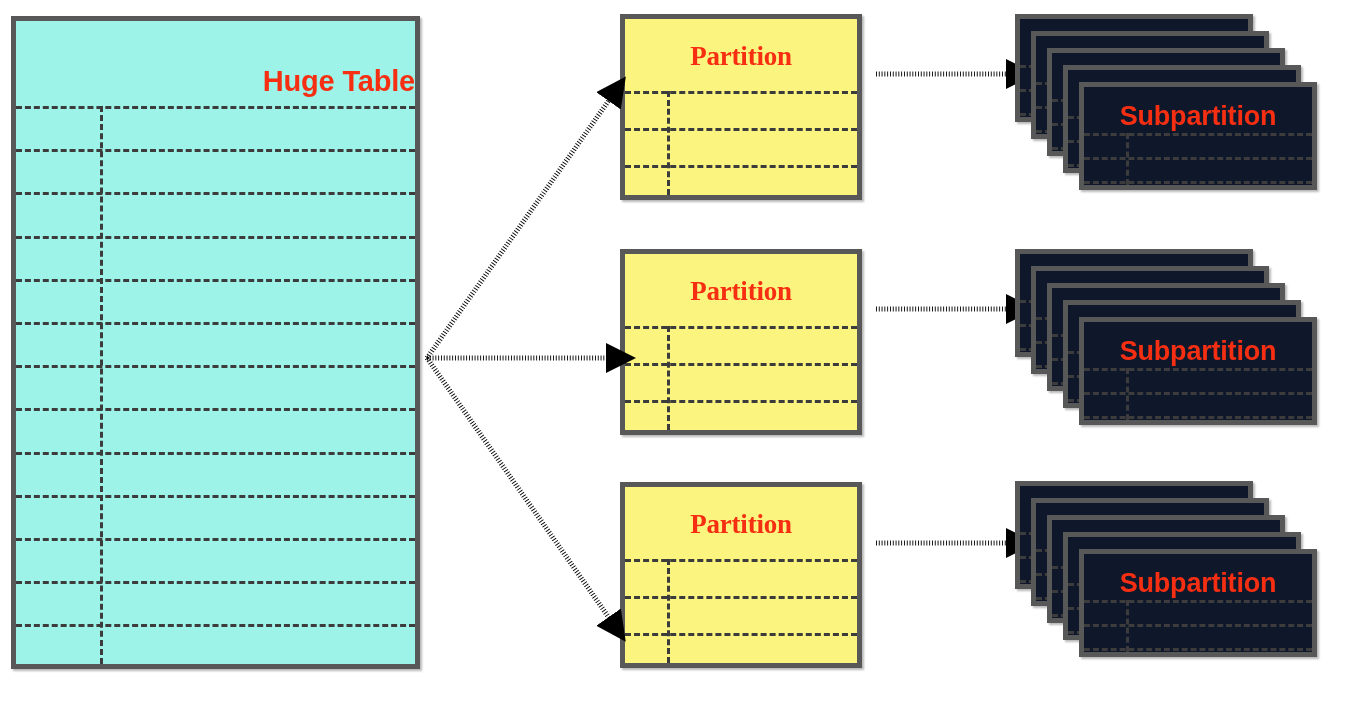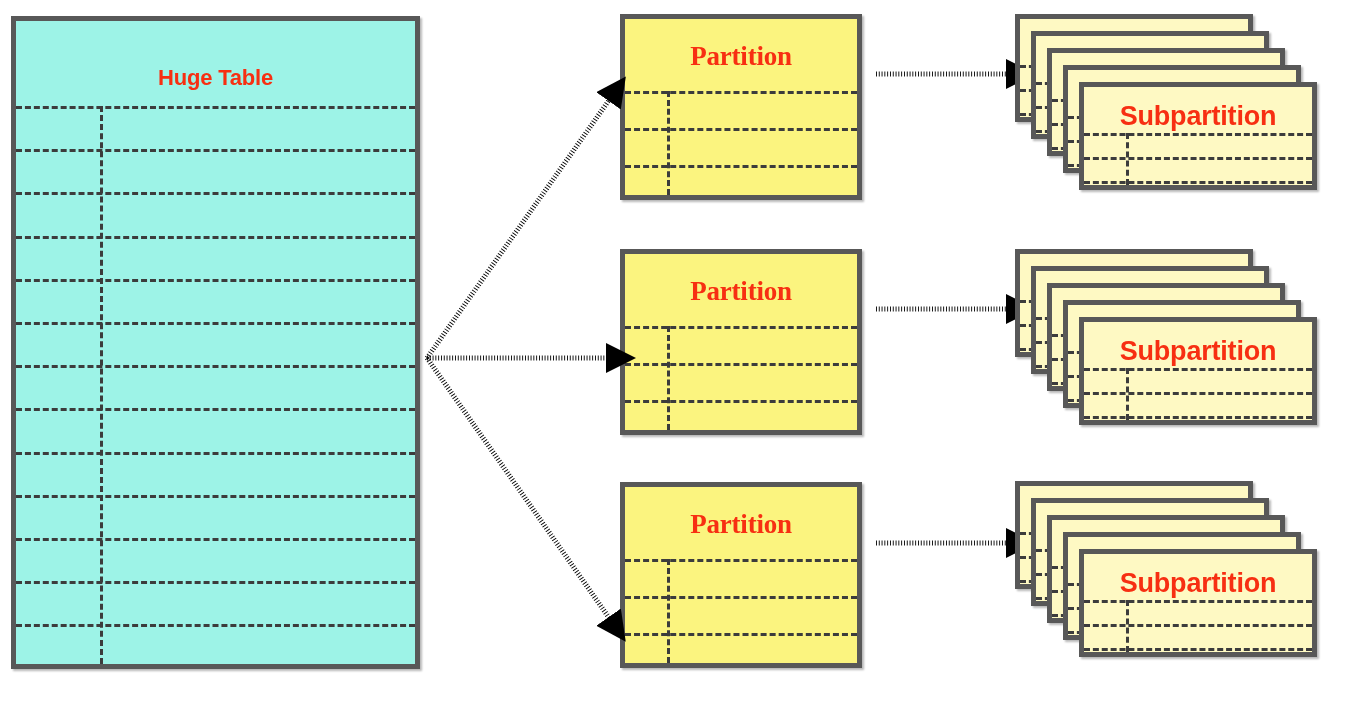--- a/index.html
+++ b/index.html
@@ -65,21 +65,22 @@
   
   #huge-table {
     left: 11px;
     top: 16px;
     width: 409px;
     height: 653px;
     background: #9df3e7;
   }
   #huge-table .card-title {
     top: 44px;
-    font-size: 22px;
+    font-size: 29px;
+    text-align: right;
   }
   #huge-table .hrule { border-top-width: 3px; }
 
   
   .partition {
     width: 242px;
     height: 186px;
     background: #fbf47f;
     left: 620px;
   }
@@ -99,21 +100,21 @@
     width: 260px;
     height: 200px;
   }
   #stack-1 { left: 1015px; top: 14px; }
   #stack-2 { left: 1015px; top: 249px; }
   #stack-3 { left: 1015px; top: 481px; }
 
   .stack .card {
     width: 238px;
     height: 108px;
-    background: #fef9c3;
+    background: #0f172a;
     border-width: 5px;
   }
   .stack .card-title {
     top: 14px;
     font-size: 27px;
   }
   .stack .vrule { left: 42px; }
 
   
   #arrows {

